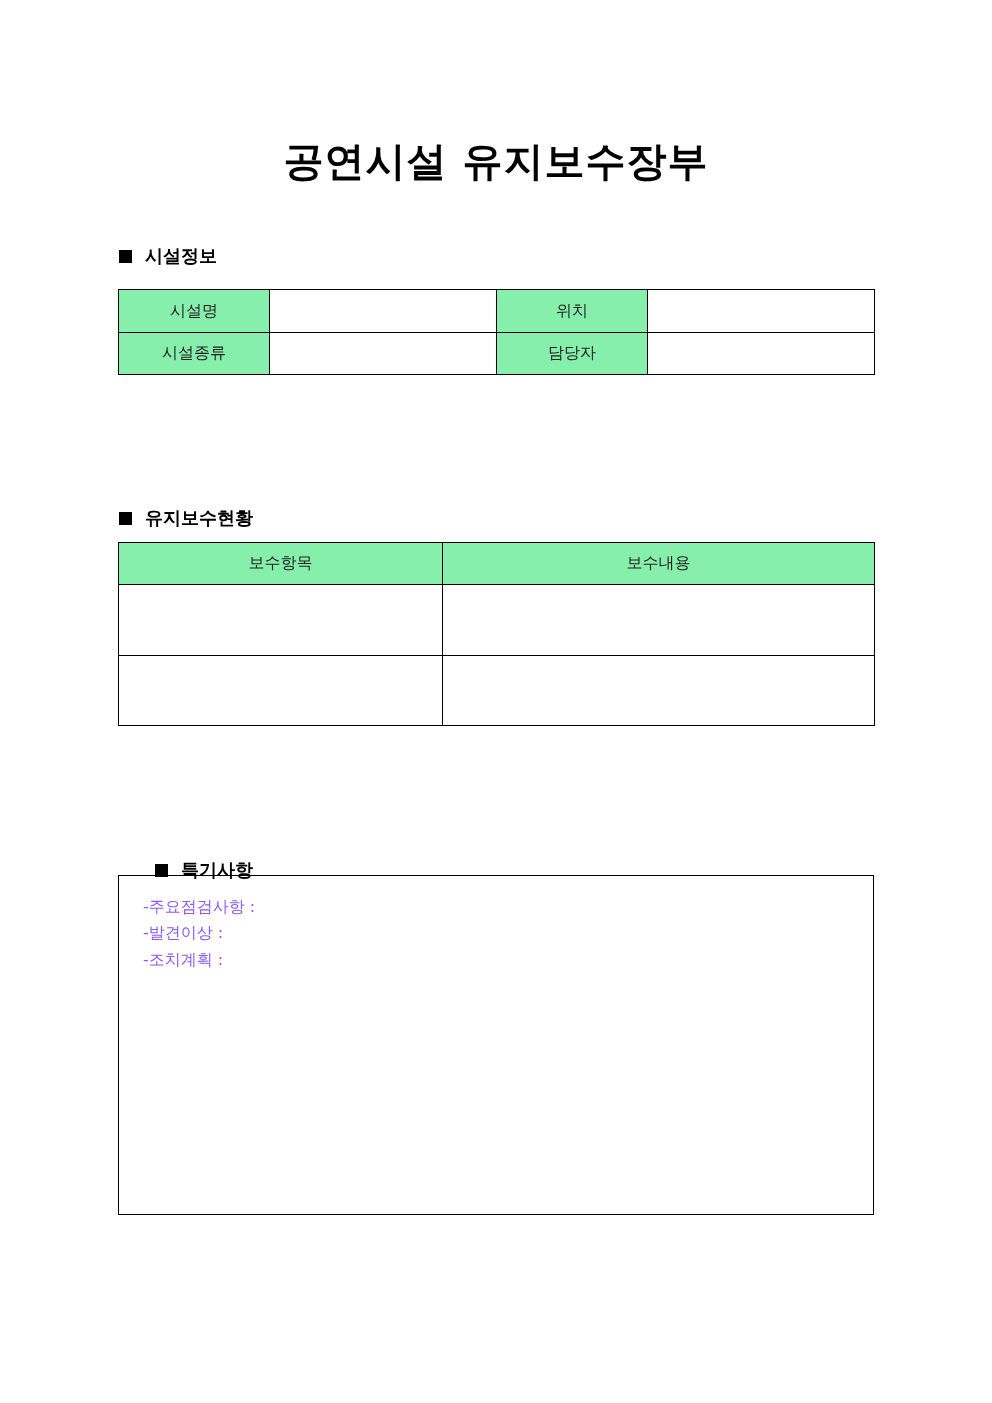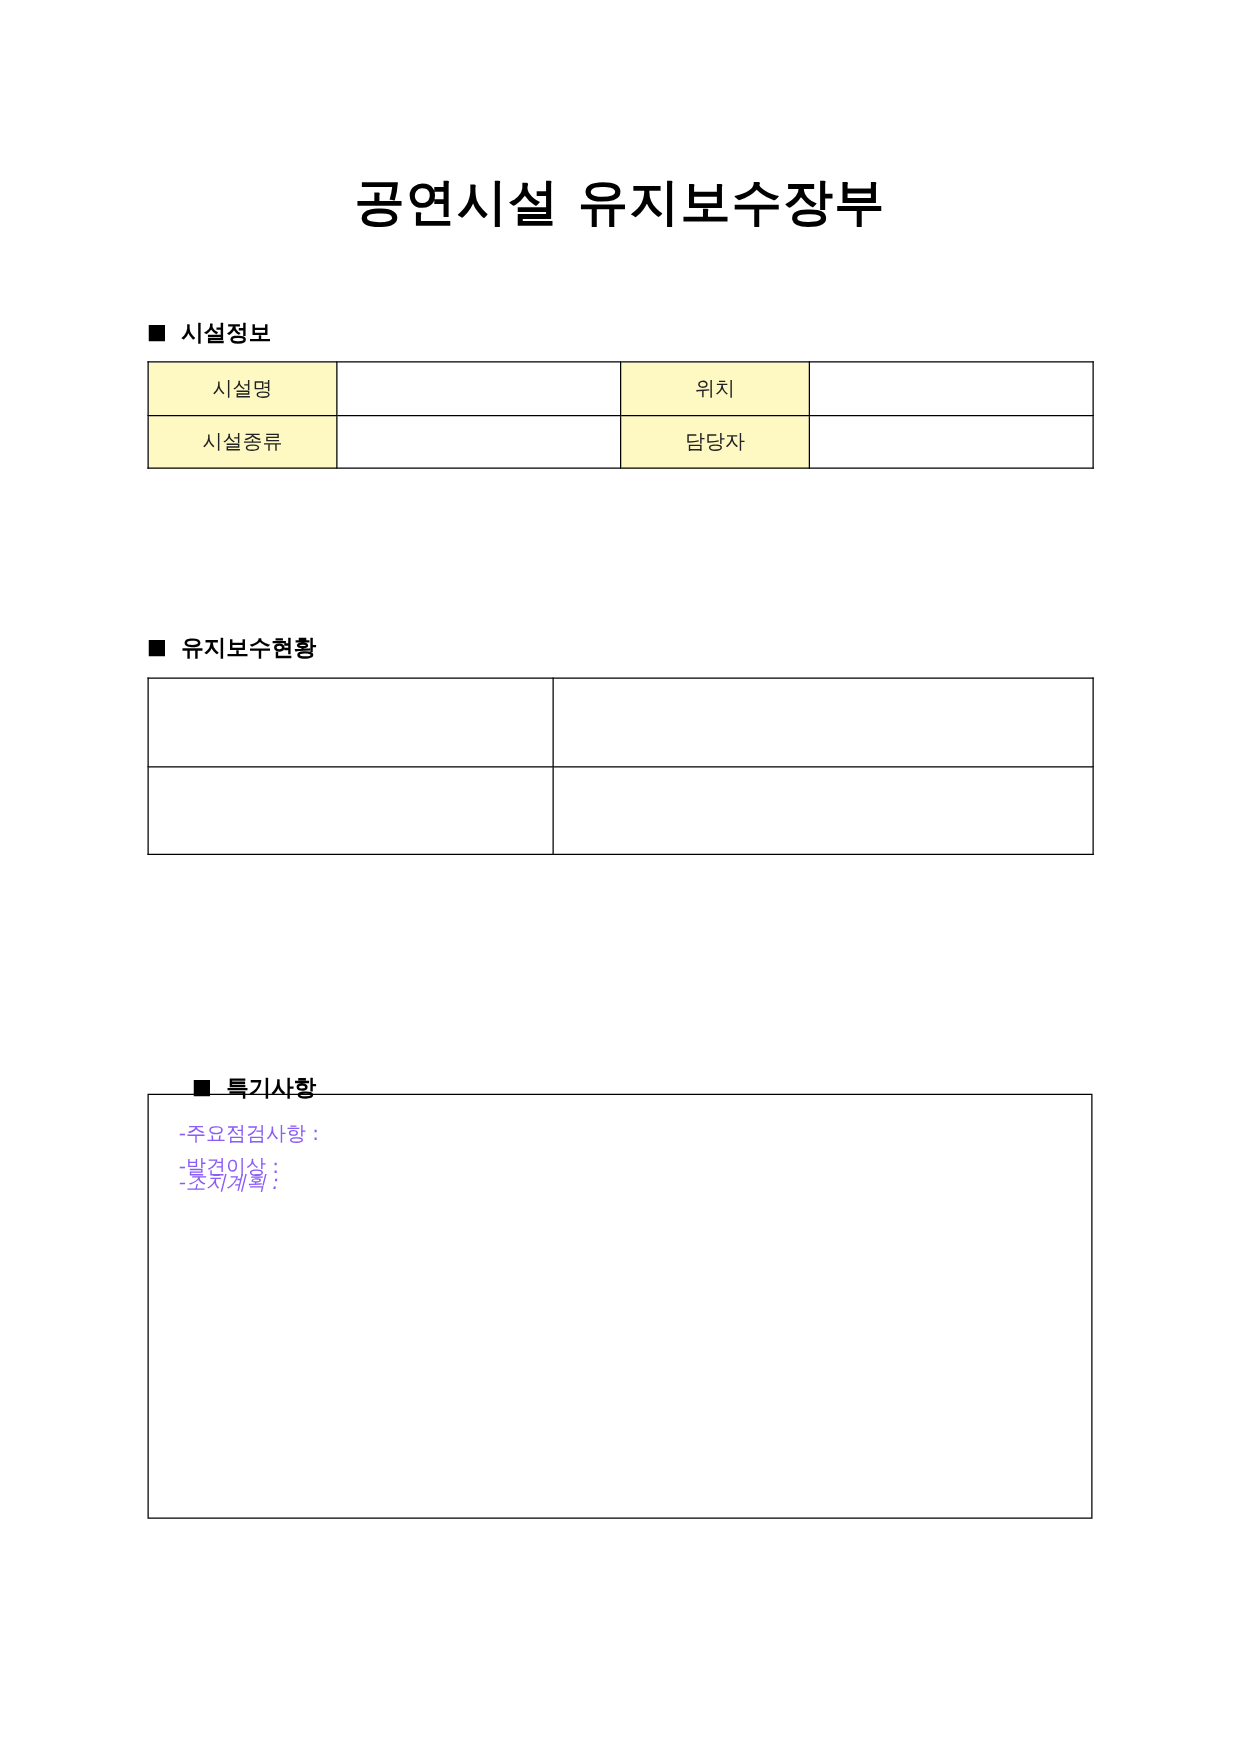--- a/index.html
+++ b/index.html
@@ -2,30 +2,30 @@
 <html><head>
 <meta charset="utf-8">
 <style>
   html, body { margin: 0; padding: 0; background: #ffffff; }
   body { width: 992px; height: 1403px; position: relative; font-family: "DejaVu Sans", "Liberation Sans", sans-serif; color: #000; overflow: hidden; }
   .title { position: absolute; left: 0; width: 992px; top: 134px; text-align: center; font-size: 40px; font-weight: bold; letter-spacing: 1px; }
   .section { position: absolute; left: 119px; font-size: 18px; font-weight: bold; display: flex; align-items: center; }
   .section .sq { display: inline-block; width: 13px; height: 13px; background: #000; margin-right: 13px; }
   table { position: absolute; border-collapse: collapse; table-layout: fixed; }
   td { border: 1.5px solid #000; font-size: 16px; text-align: center; vertical-align: middle; padding: 0; color: #222; }
-  td.h { background: #fef9c3; }
+  td.h { background: #86efac; }
   .notes { position: absolute; left: 118px; top: 875px; width: 754px; height: 338px; border: 1.5px solid #000; }
   .notes .line { position: absolute; left: 24px; font-size: 16px; color: #8b5cf6; }
 </style>
 </head>
 <body>
 
 <div class="title">공연시설 유지보수장부</div>
 
-<div class="section" style="top:254px;">
+<div class="section" style="top:244px;">
   <span class="sq"></span>
   <span>시설정보</span>
 </div>
 
 <table style="left:118px; top:289px; width:756px;">
   <colgroup>
       <col style="width:151px">
       <col style="width:227px">
       <col style="width:151px">
       <col style="width:227px">
@@ -50,33 +50,37 @@
   <span class="sq"></span>
   <span>유지보수현황</span>
 </div>
 
 <table style="left:118px; top:542px; width:756px;">
   <colgroup>
       <col style="width:324px">
       <col style="width:432px">
     </colgroup>
   <tbody>
+      <tr style="height:42px;">
+    <td class="h">보수항목</td>
+    <td class="h">보수내용</td>
+  </tr>
   <tr style="height:71px;">
     <td></td>
     <td></td>
   </tr>
   <tr style="height:70px;">
     <td></td>
     <td></td>
   </tr>
 </tbody>
   </table>
 
 <div class="section" style="top:858px;padding-left:36px;">
   <span class="sq"></span>
   <span>특기사항</span>
 </div>
 
 <div class="notes">
   <div class="line" style="top:21px;">-주요점검사항 :</div>
   <div class="line" style="top:47px;">-발견이상 :</div>
-  <div class="line" style="top:60px;font-style:italic;">-조치계획 :</div>
+  <div class="line" style="top:74px;">-조치계획 :</div>
 </div>
 
 </body></html>

